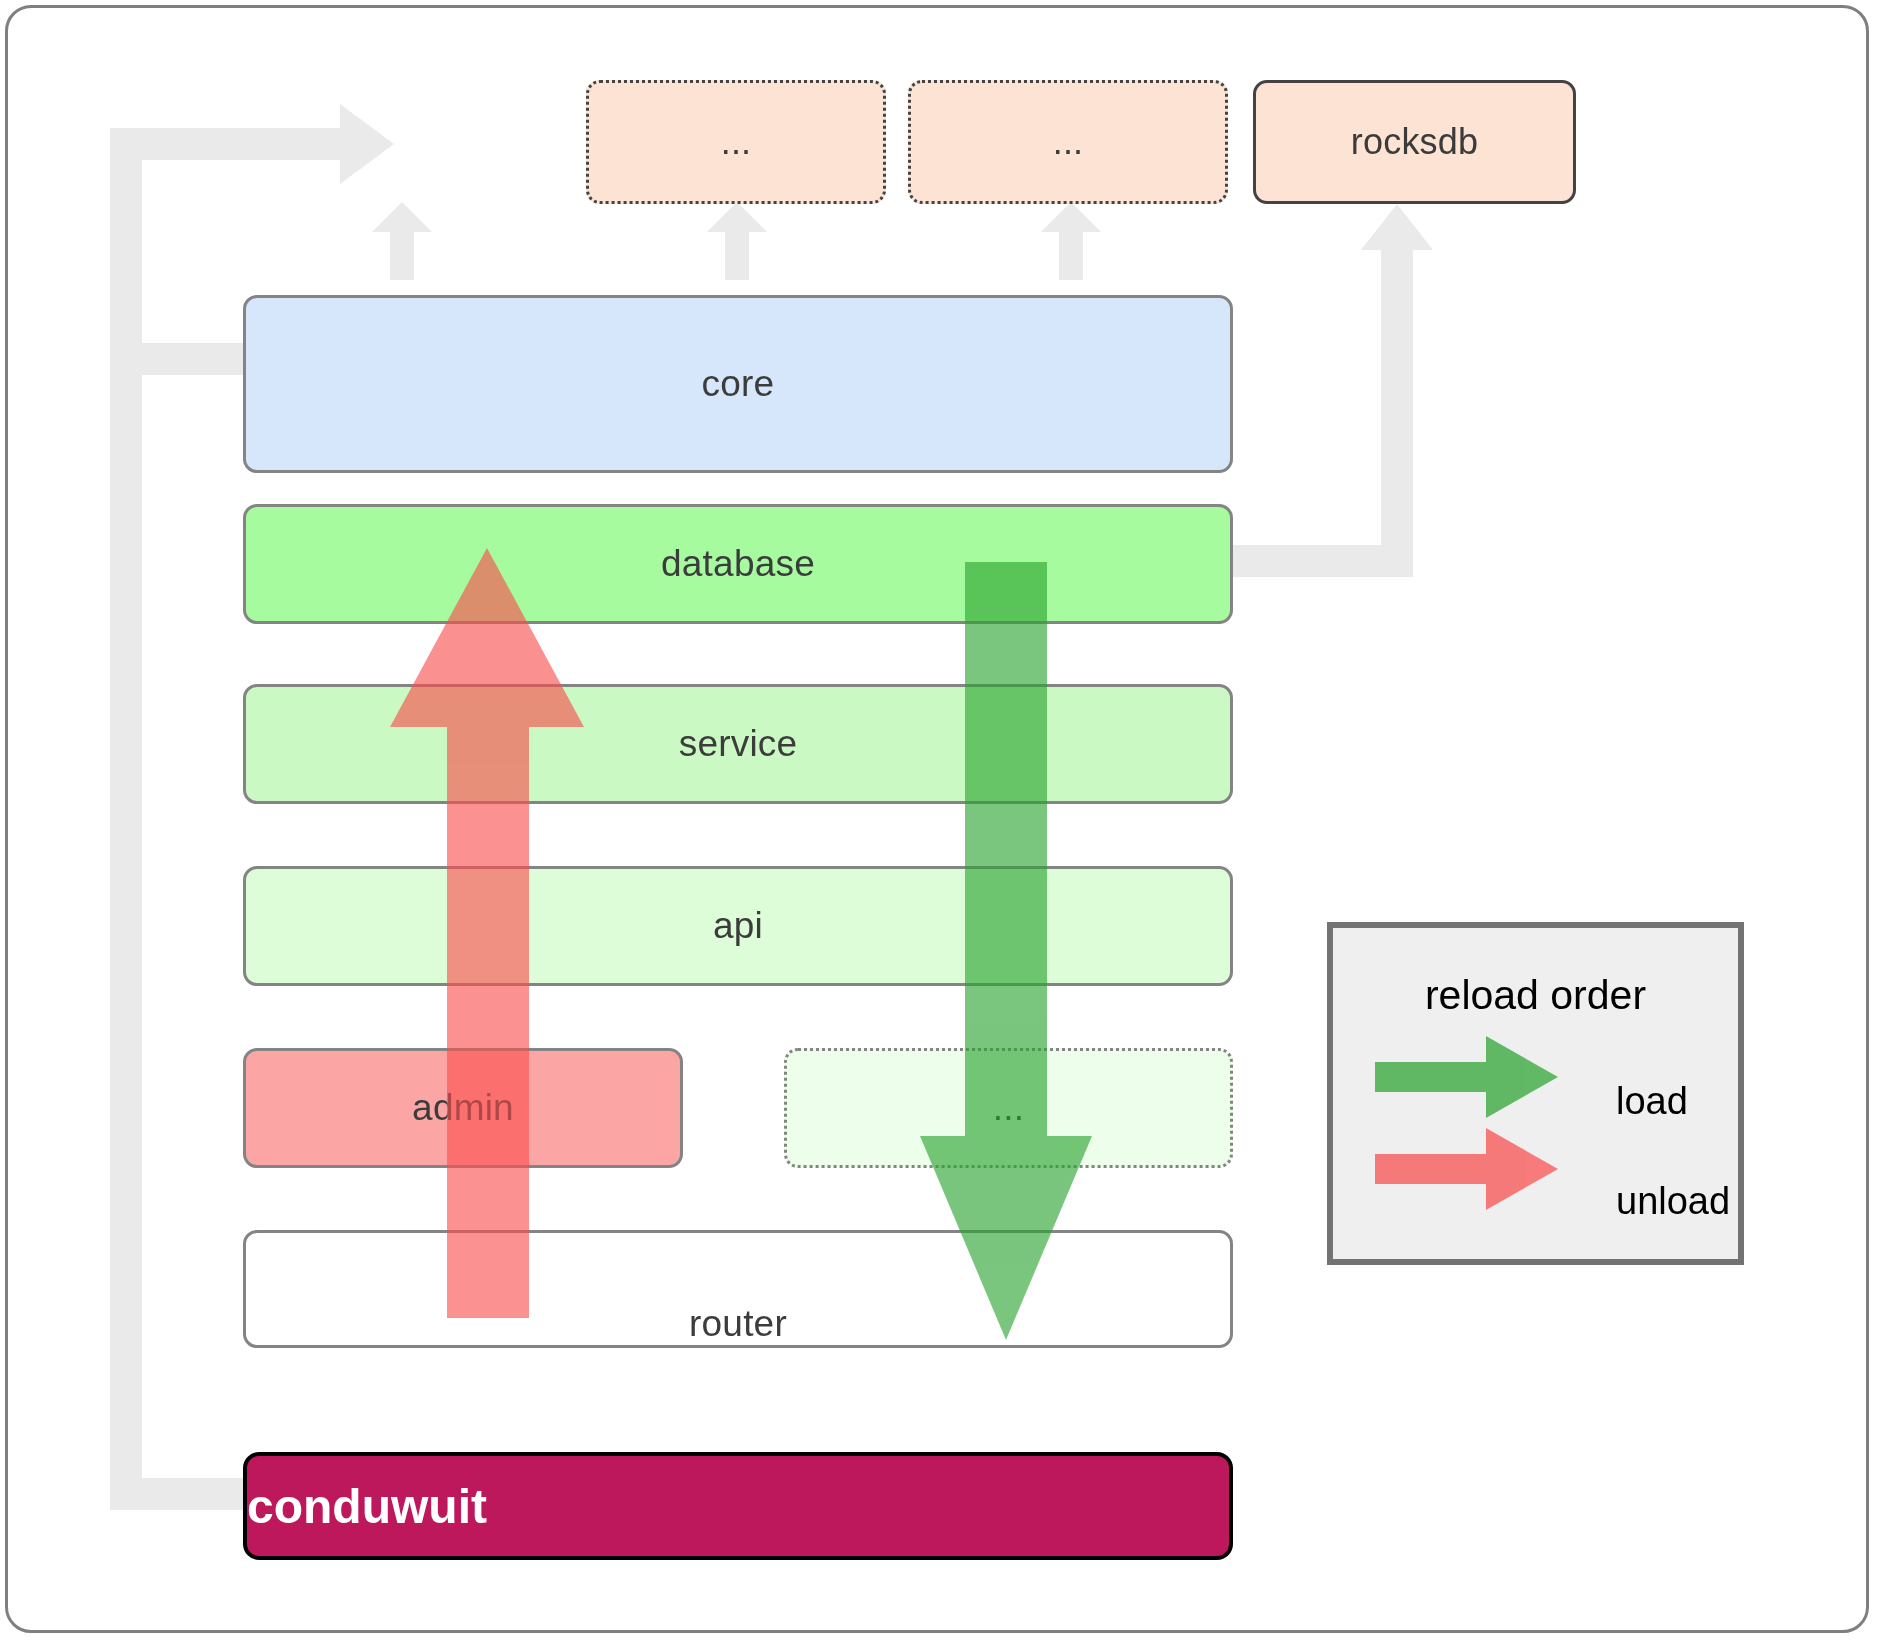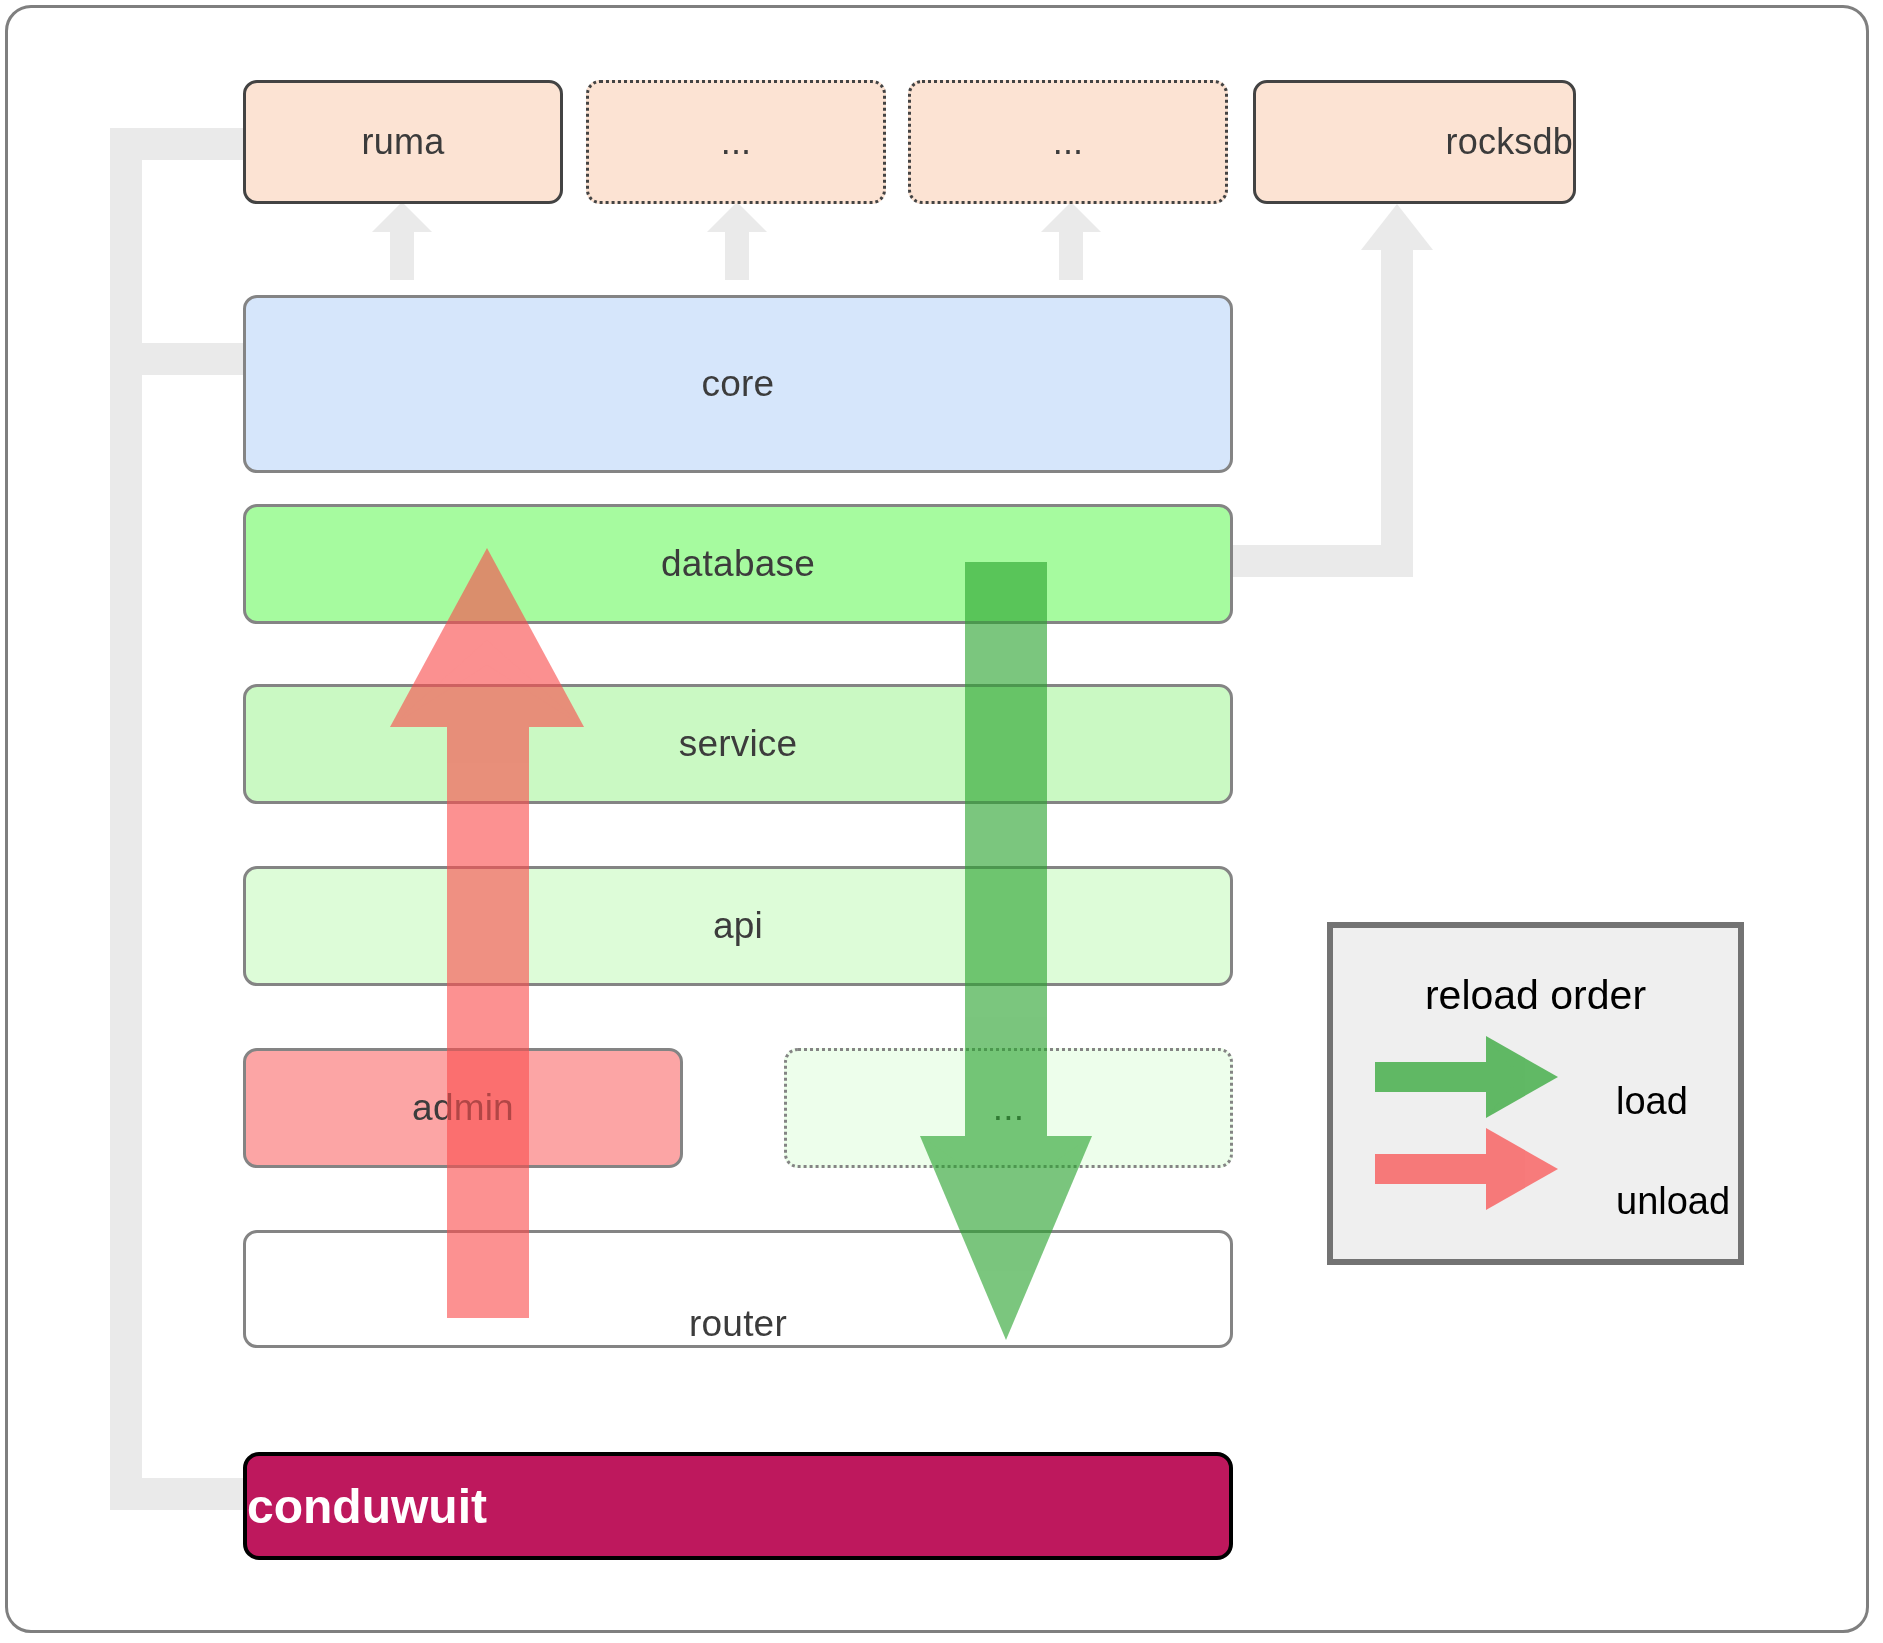--- a/index.html
+++ b/index.html
@@ -138,33 +138,30 @@
       </g>
 
       <g>
         <rect x="1233" y="545" width="180" height="32"></rect>
         <rect x="1381" y="240" width="32" height="337"></rect>
         <polygon points="1361,250 1397,204 1433,250"></polygon>
       </g>
     </g>
   </svg>
 
-  <div class="node dep" style="left:243px;width:320px;">
-    <span>ruma</span>
-  </div>
 
   <div class="node dep dotted" style="left:586px;width:300px;">
     <span>...</span>
   </div>
 
   <div class="node dep dotted" style="left:908px;width:320px;">
     <span>...</span>
   </div>
 
-  <div class="node dep" style="left:1253px;width:323px;justify-content:flex-end;">
+  <div class="node dep" style="left:1253px;width:323px;">
     <span>rocksdb</span>
   </div>
 
   <div class="node layer core" style="top:267px;margin-top:28px;">
     <span>core</span>
   </div>
 
   <div class="node layer database" style="top:504px;">
     <span>database</span>
   </div>

